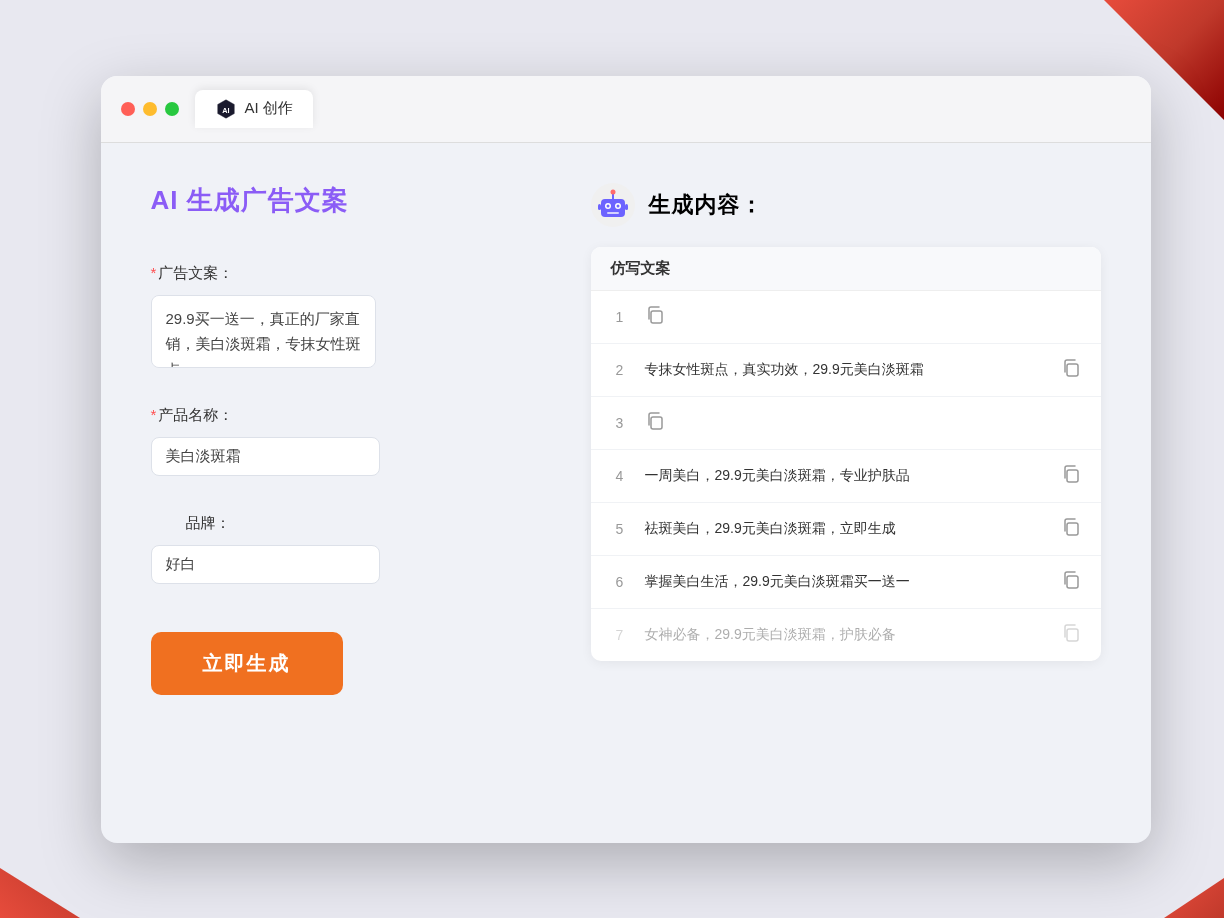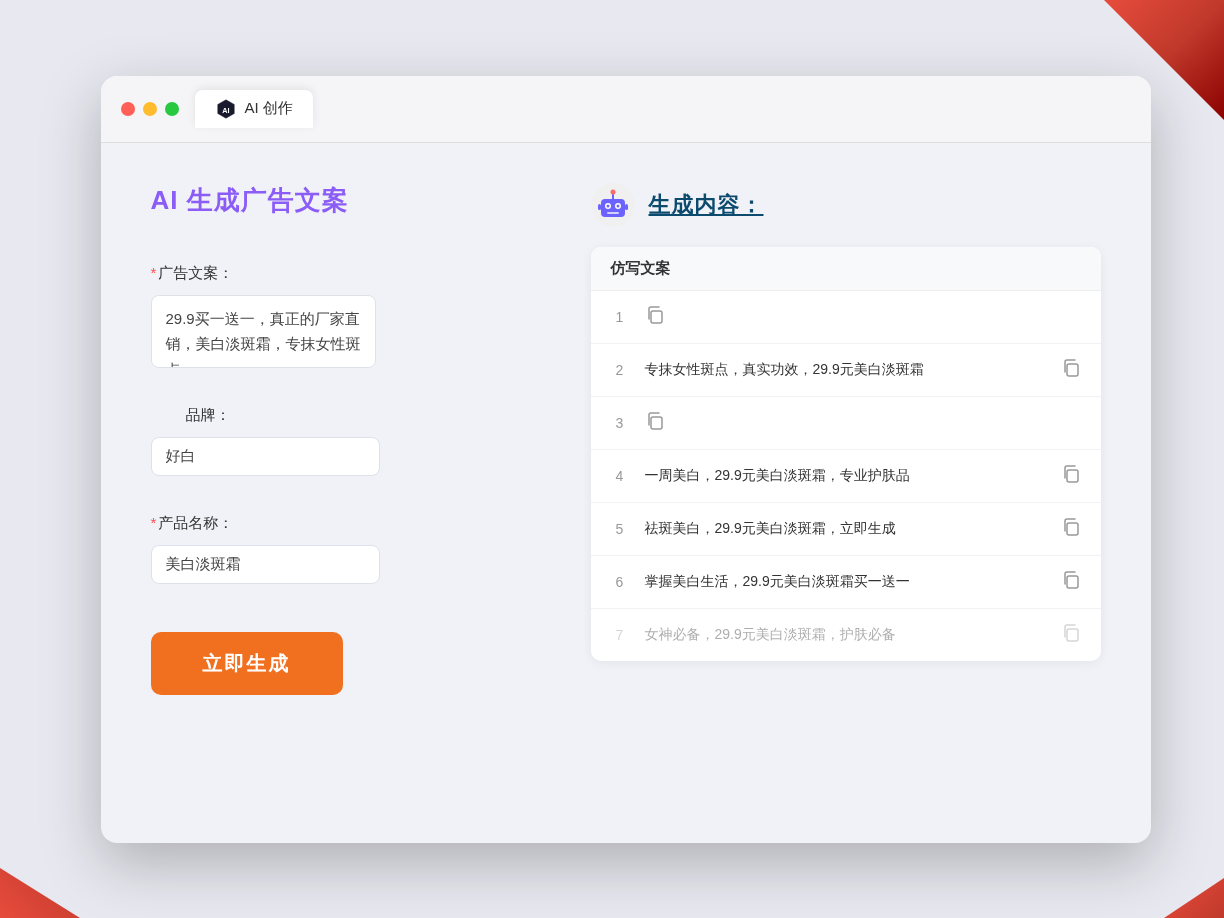--- a/index.html
+++ b/index.html
@@ -193,23 +193,22 @@
     }
 
     .robot-icon {
       width: 44px;
       height: 44px;
     }
 
     .right-title {
       font-size: 22px;
       font-weight: 600;
-      color: #0c4a6e;
+      color: #000000;
       letter-spacing: 1px;
-      text-decoration: underline;
     }
 
     .results-table {
       width: 100%;
       background: white;
       border-radius: 10px;
       overflow: hidden;
       box-shadow: 0 2px 12px rgba(0,0,0,0.06);
     }
 
@@ -285,33 +284,33 @@
       
       <div class="form-group">
         <label class="form-label">
           <span class="required-star">*</span><span>广告文案：</span>
         </label>
         <textarea class="form-input" style="">29.9买一送一，真正的厂家直销，美白淡斑霜，专抹女性斑点</textarea>
       </div>
 
       
       <div class="form-group">
-        <label class="form-label">品牌：</label>
-        <input type="text" class="form-input" value="好白" style="">
-      </div>
-
-      
-      <div class="form-group">
         <label class="form-label">
           <span class="required-star">*</span><span>产品名称：</span>
         </label>
         <input type="text" class="form-input" value="美白淡斑霜" style="">
       </div>
 
       
+      <div class="form-group">
+        <label class="form-label">品牌：</label>
+        <input type="text" class="form-input" value="好白" style="">
+      </div>
+
+      
       <button class="generate-btn">立即生成</button>
     </div>
 
     <div class="right-panel">
       <div class="right-header">
 
         <svg class="robot-icon" viewBox="0 0 44 44" fill="none">
           <circle cx="22" cy="22" r="22" fill="#f0f0f0"></circle>
 
           <rect x="10" y="16" width="24" height="18" rx="4" fill="#6c63ff"></rect>

